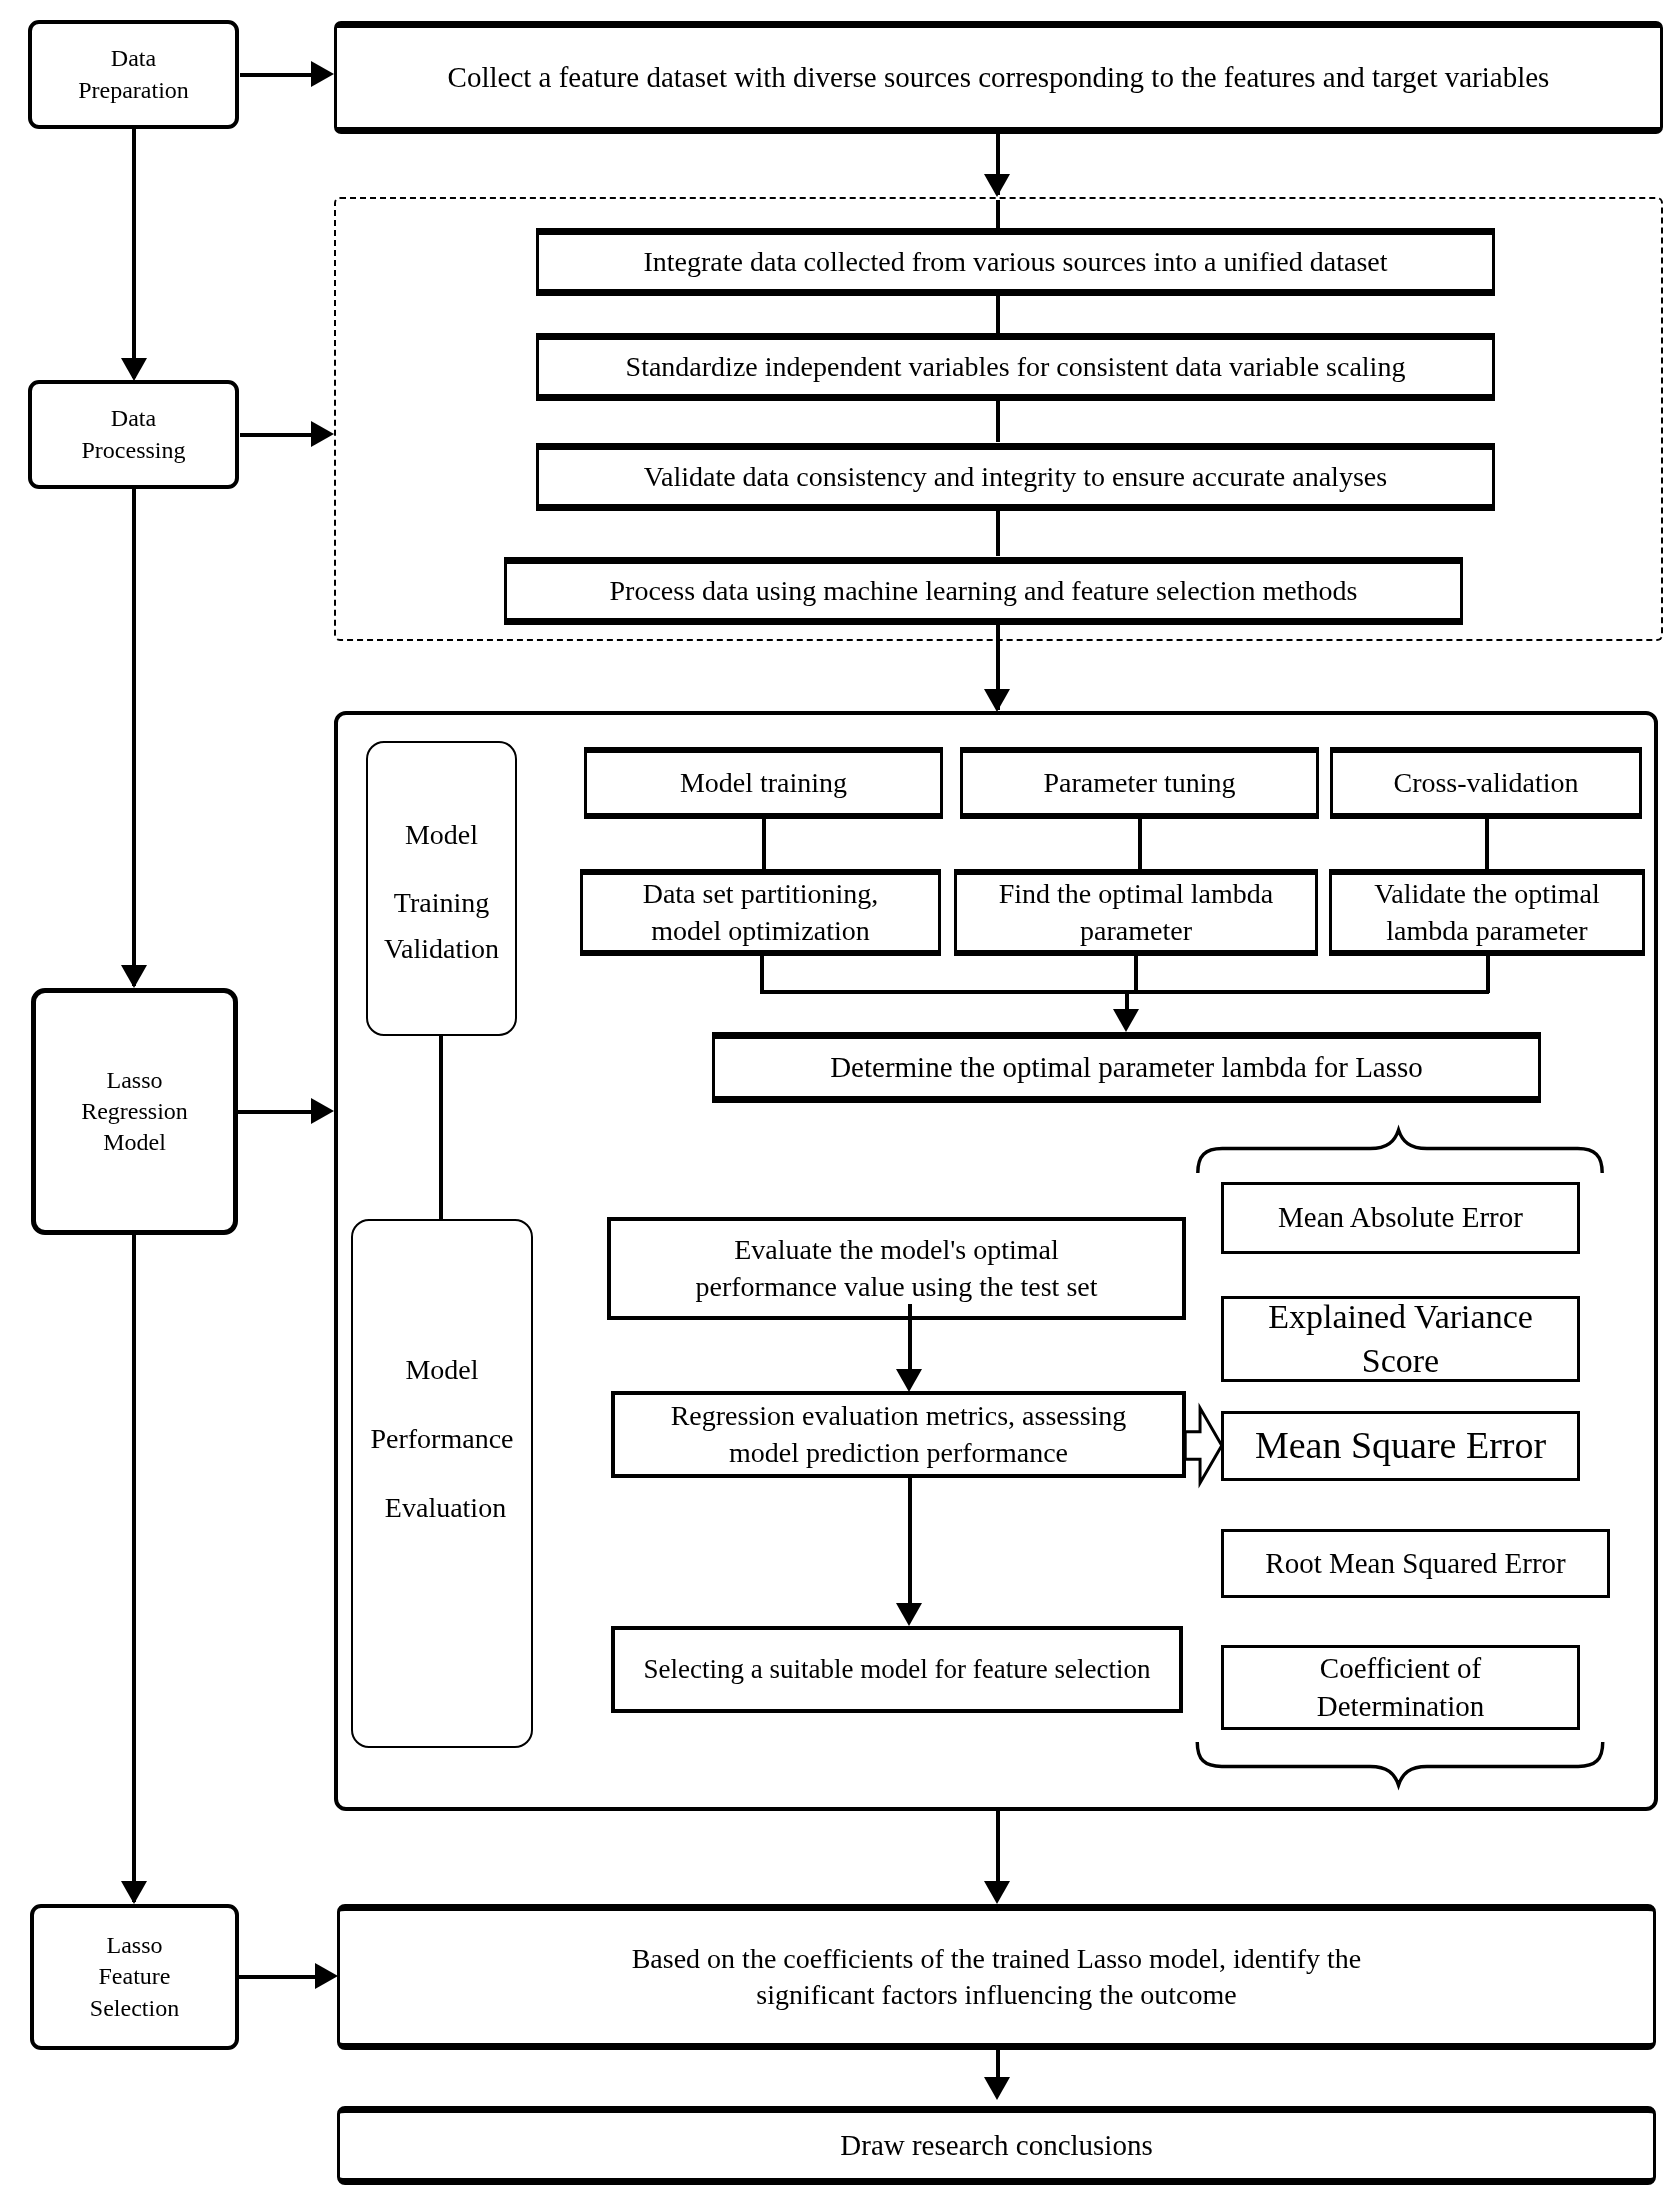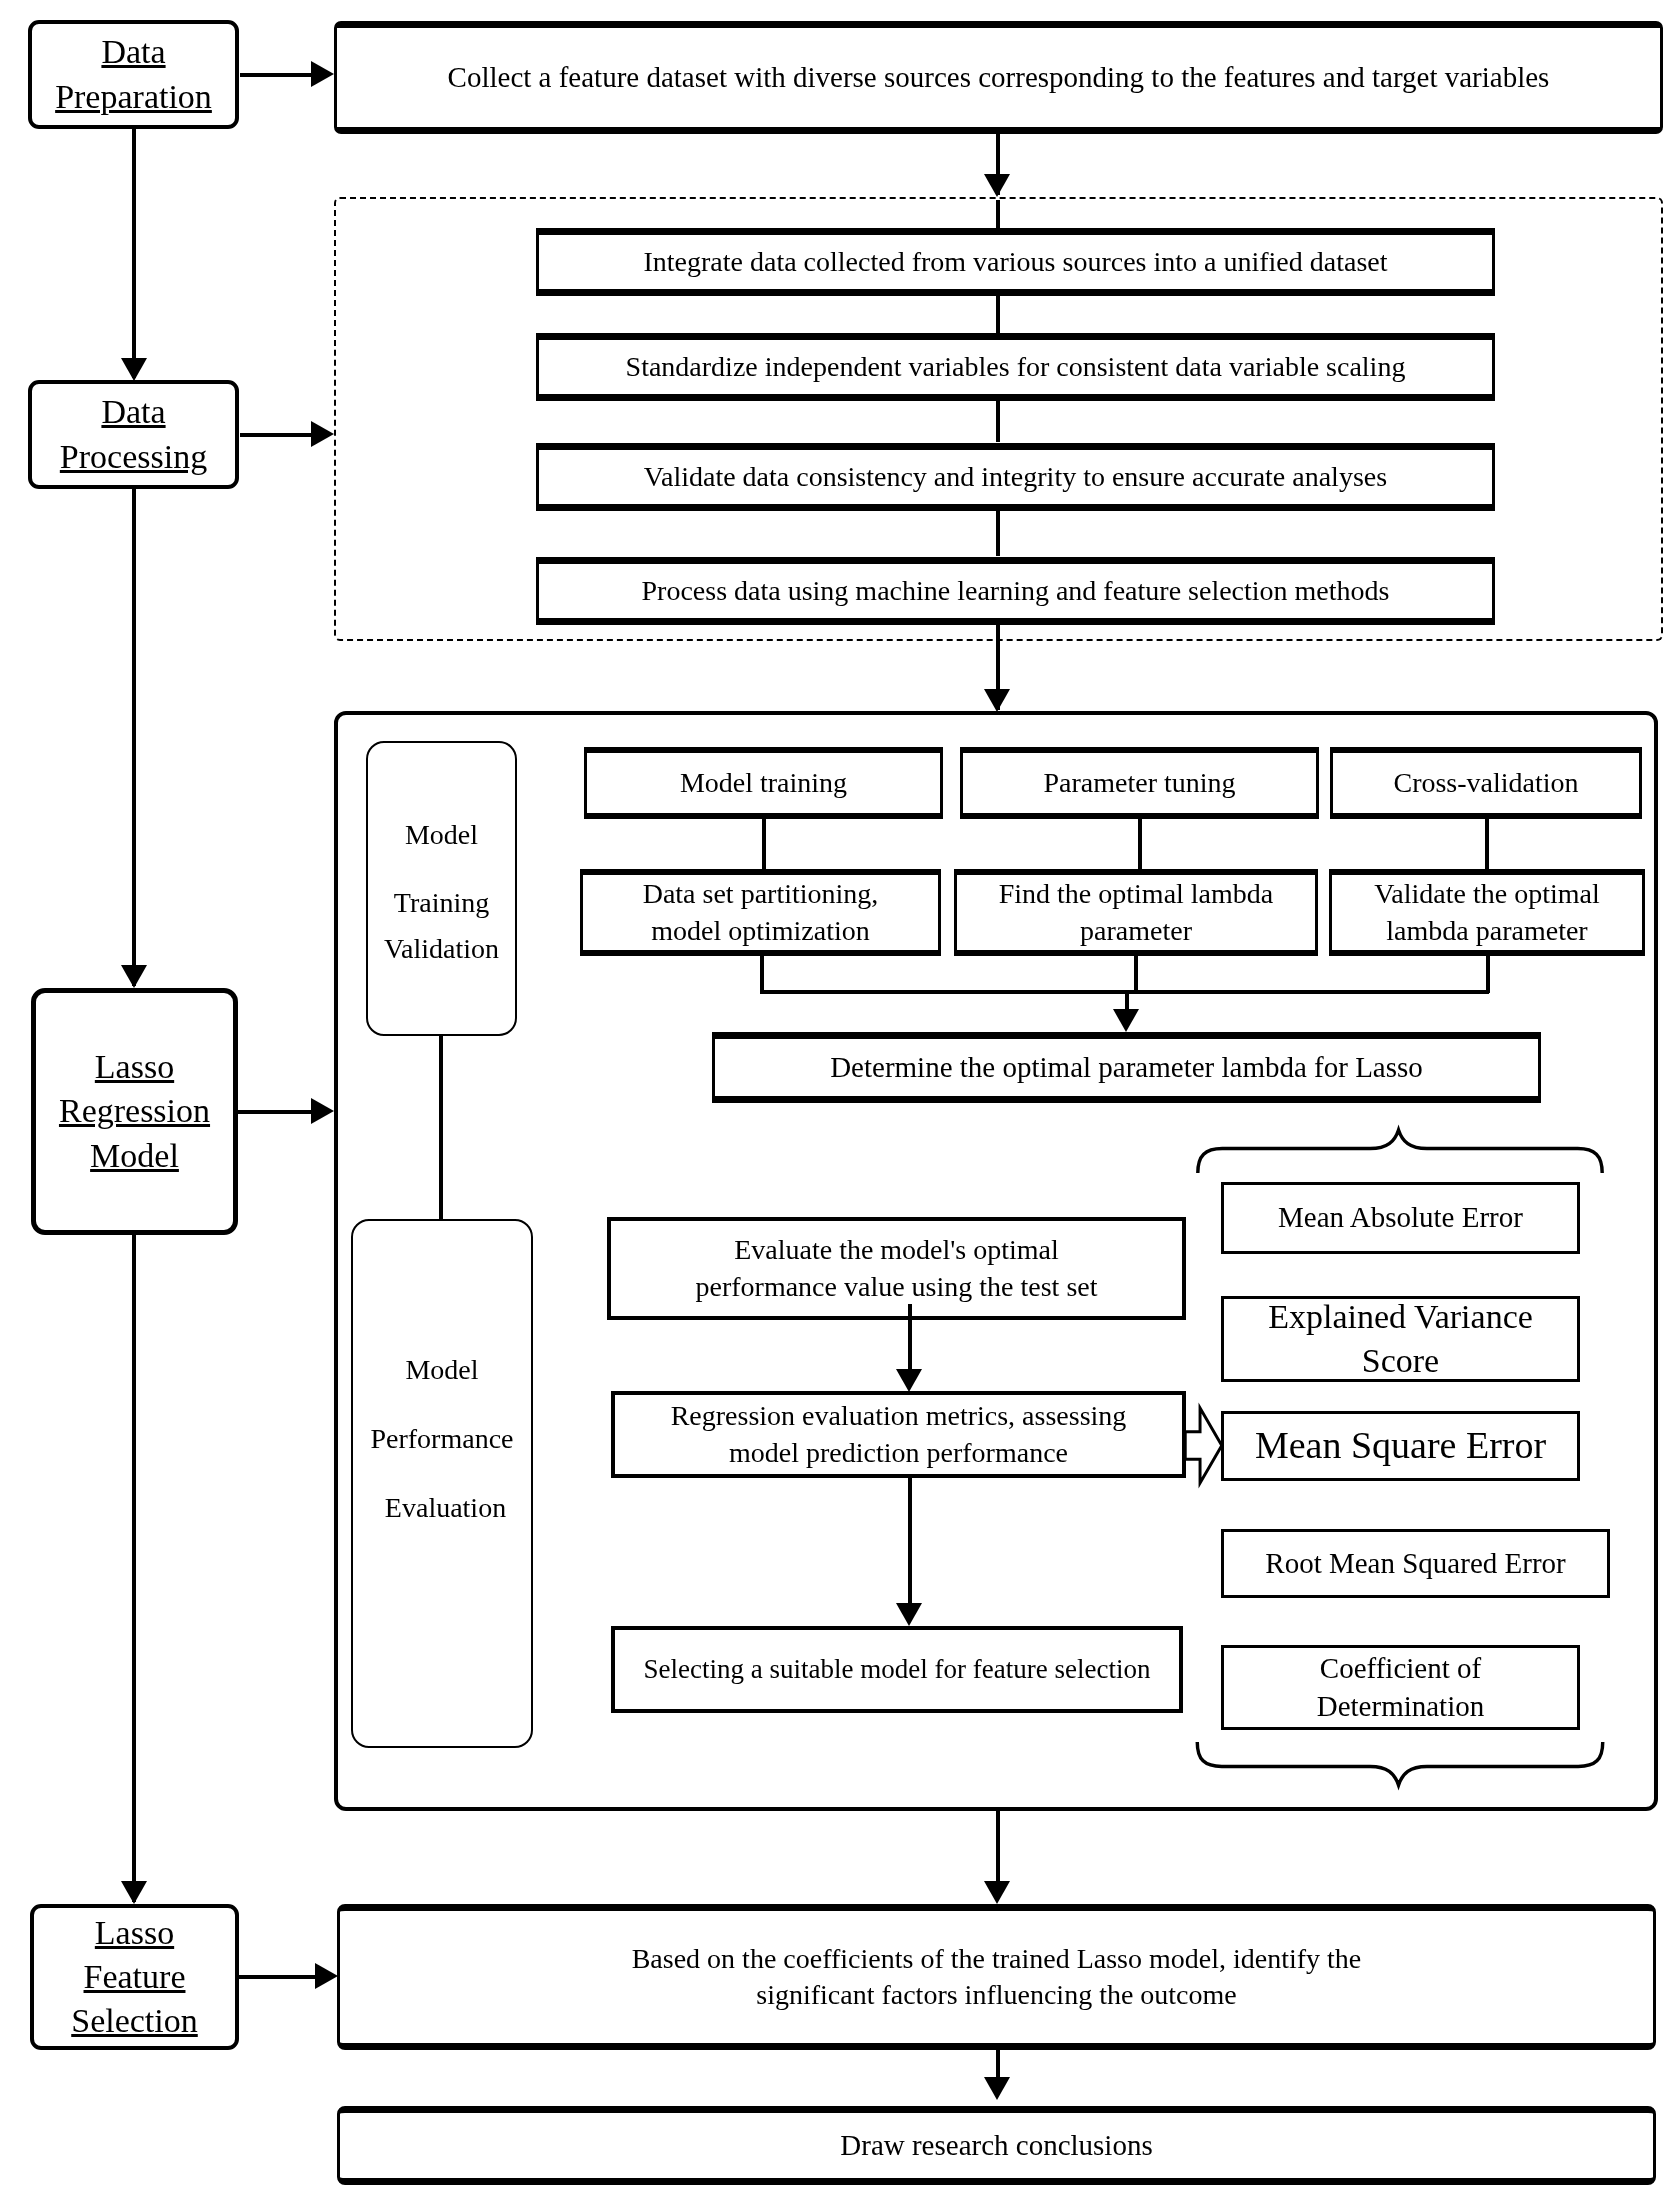--- a/index.html
+++ b/index.html
@@ -19,21 +19,21 @@
     flex-direction:column;
     align-items:center;
     justify-content:center;
     text-align:center;
     font-size:28px;
     line-height:1.3;
   }
   .hv{border-top-width:7px;border-bottom-width:7px;border-left-width:3.5px;border-right-width:3.5px;}
   .thin{border-width:3px;}
   .nowrap{white-space:nowrap;}
-  .stage{font-size:34px;border-radius:11px;text-decoration:underline;}
+  .stage{font-size:24px;border-radius:11px;}
   .rounded-lg{border-radius:18px;border-width:2px;}
   .vline{position:absolute;width:3.5px;background:#000;}
   .hline{position:absolute;height:3.5px;background:#000;}
   .arr-down{position:absolute;width:0;height:0;border-left:13.3px solid transparent;border-right:13.3px solid transparent;border-top:23px solid #000;}
   .arr-right{position:absolute;width:0;height:0;border-top:13.3px solid transparent;border-bottom:13.3px solid transparent;border-left:23px solid #000;}
   .abslabel{position:absolute;left:0;right:0;text-align:center;font-size:28px;}
   svg{position:absolute;overflow:visible;}
 </style>
 </head>
 <body>
@@ -101,21 +101,21 @@
   <div class="box hv nowrap" style="left:536px;top:333px;width:959px;height:68px;">
     <span>Standardize independent variables for consistent data variable scaling</span>
   </div>
   <div class="vline" style="left:996px;top:400px;height:42px;"></div>
 
   <div class="box hv nowrap" style="left:536px;top:443px;width:959px;height:68px;">
     <span>Validate data consistency and integrity to ensure accurate analyses</span>
   </div>
   <div class="vline" style="left:996px;top:510px;height:46px;"></div>
 
-  <div class="box hv nowrap" style="left:536px;top:557px;width:959px;height:68px;">
+  <div class="box hv nowrap" style="left:504px;top:557px;width:959px;height:68px;">
     <span>Process data using machine learning and feature selection methods</span>
   </div>
 
   <div class="vline" style="left:996px;top:625px;height:85px;"></div>
   <div class="arr-down" style="left:984px;top:689px;"></div>
 
   <div style="position:absolute;left:334px;top:711px;width:1324px;height:1100px;box-sizing:border-box;border:4.4px solid #000;border-radius:12px;"></div>
 
   <div class="box rounded-lg" style="left:366px;top:741px;width:151px;height:295px;justify-content:flex-start;">
     <span class="abslabel" style="top:74px;">Model</span>

